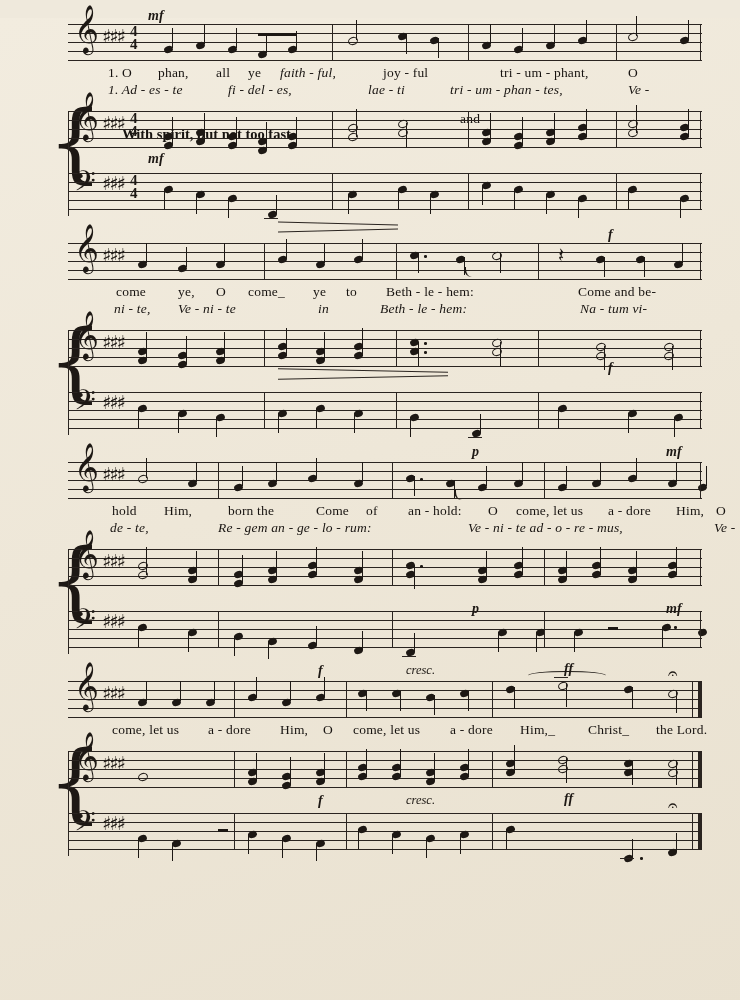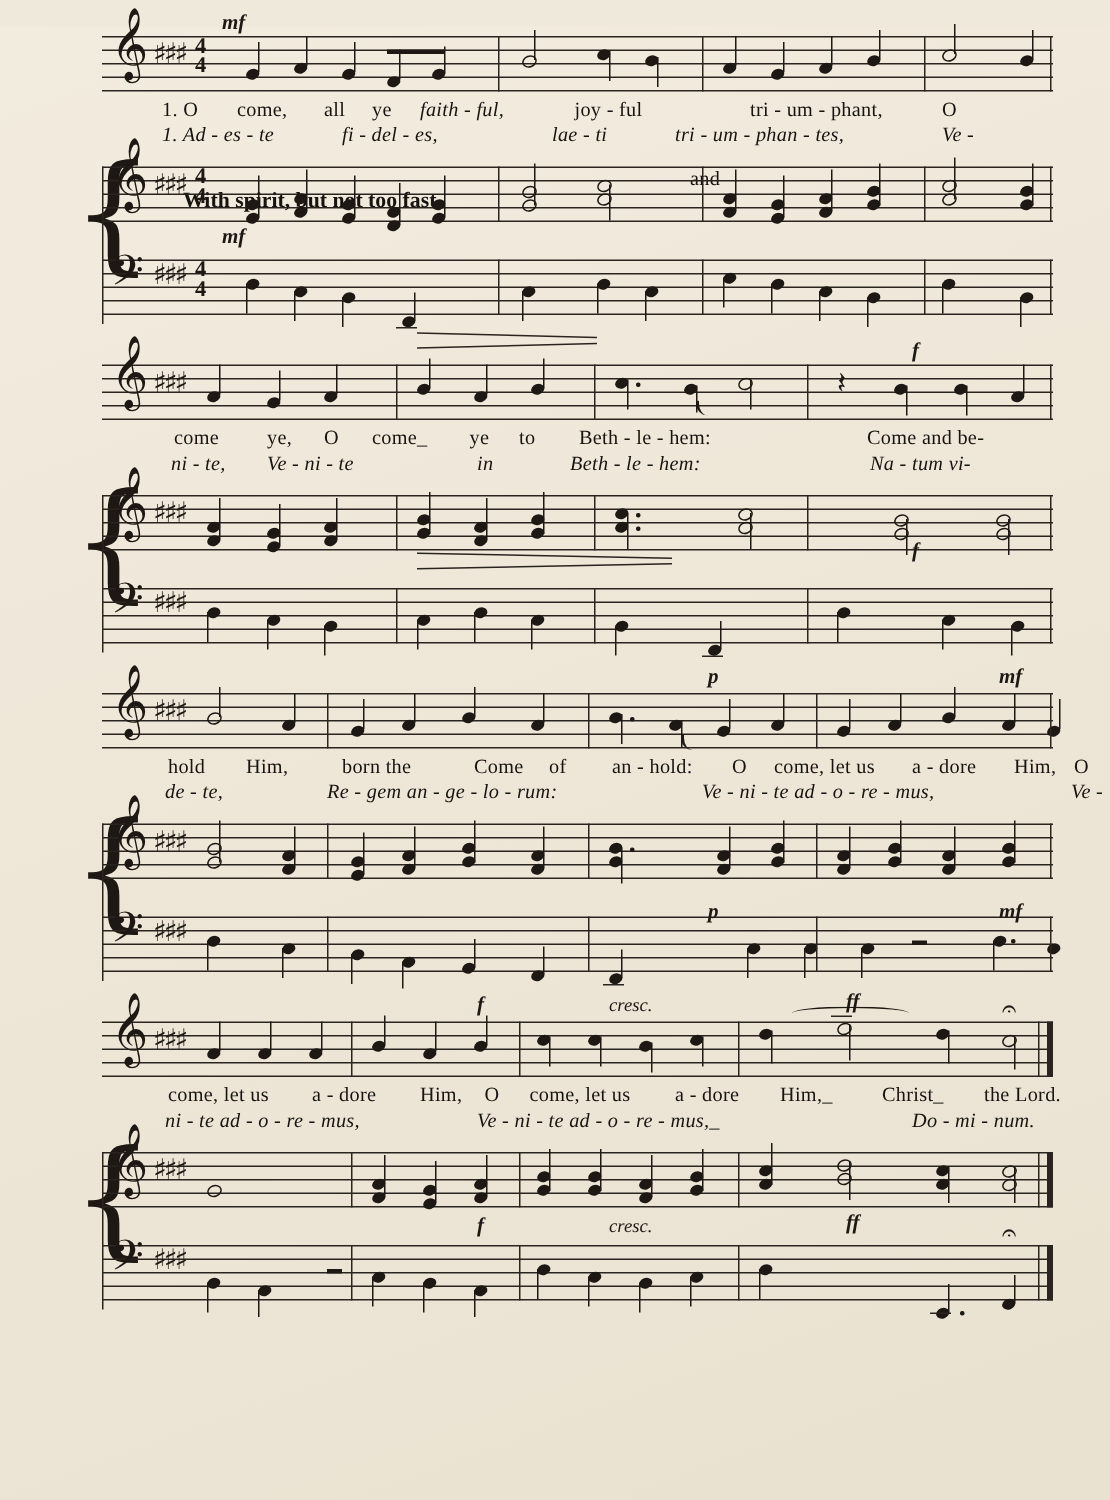--- a/index.html
+++ b/index.html
@@ -304,21 +304,21 @@
       <div class="barline" style="left:548px;"></div>
       <div class="note hollow" style="left:560px;top:15px;"></div>
         <div class="stem" style="left:568px;top:-2px;height:20px;"></div>
       <div class="note" style="left:612px;top:19px;"></div>
         <div class="stem" style="left:620px;top:2px;height:20px;"></div>
       <div class="barline" style="left:632px;"></div>
     </div>
 
     <div class="lyricline" style="margin-left:30px;margin-top:3px;">
       <span style="left:40px;">1. O</span>
-      <span style="left:90px;">come,</span>
+      <span style="left:90px;">phan,</span>
       <span style="left:148px;">all</span>
       <span style="left:180px;">ye</span>
       <span style="left:212px;font-style:italic;">faith - ful,</span>
       <span style="left:315px;">joy - ful</span>
       <span style="left:392px;margin-top:46px;">and</span>
       <span style="left:432px;">tri - um - phant,</span>
       <span style="left:560px;">O</span>
     </div>
     <div class="lyricline italic" style="margin-left:30px;">
       <span style="left:40px;">1. Ad - es - te</span>
@@ -830,25 +830,20 @@
       <span style="left:44px;">come, let us</span>
       <span style="left:140px;">a - dore</span>
       <span style="left:212px;">Him,</span>
       <span style="left:255px;">O</span>
       <span style="left:285px;">come, let us</span>
       <span style="left:382px;">a - dore</span>
       <span style="left:452px;">Him,_</span>
       <span style="left:520px;">Christ_</span>
       <span style="left:588px;">the Lord.</span>
     </div>
-    <div class="lyricline italic" style="margin-left:30px;">
-      <span style="left:42px;">ni - te ad - o - re - mus,</span>
-      <span style="left:250px;">Ve - ni - te ad - o - re - mus,_</span>
-      <span style="left:540px;">Do - mi - num.</span>
-    </div>
 
     <div class="sysgroup" style="margin-top:6px;">
       <div class="brace" style="left:10px;top:-6px;">{</div>
       <div class="leftbar" style="left:30px;top:6px;height:105px;"></div>
 
       <div class="staff" style="margin-left:30px;width:634px;">
         <div class="line"></div>
           <div class="line"></div>
           <div class="line"></div>
           <div class="line"></div>

